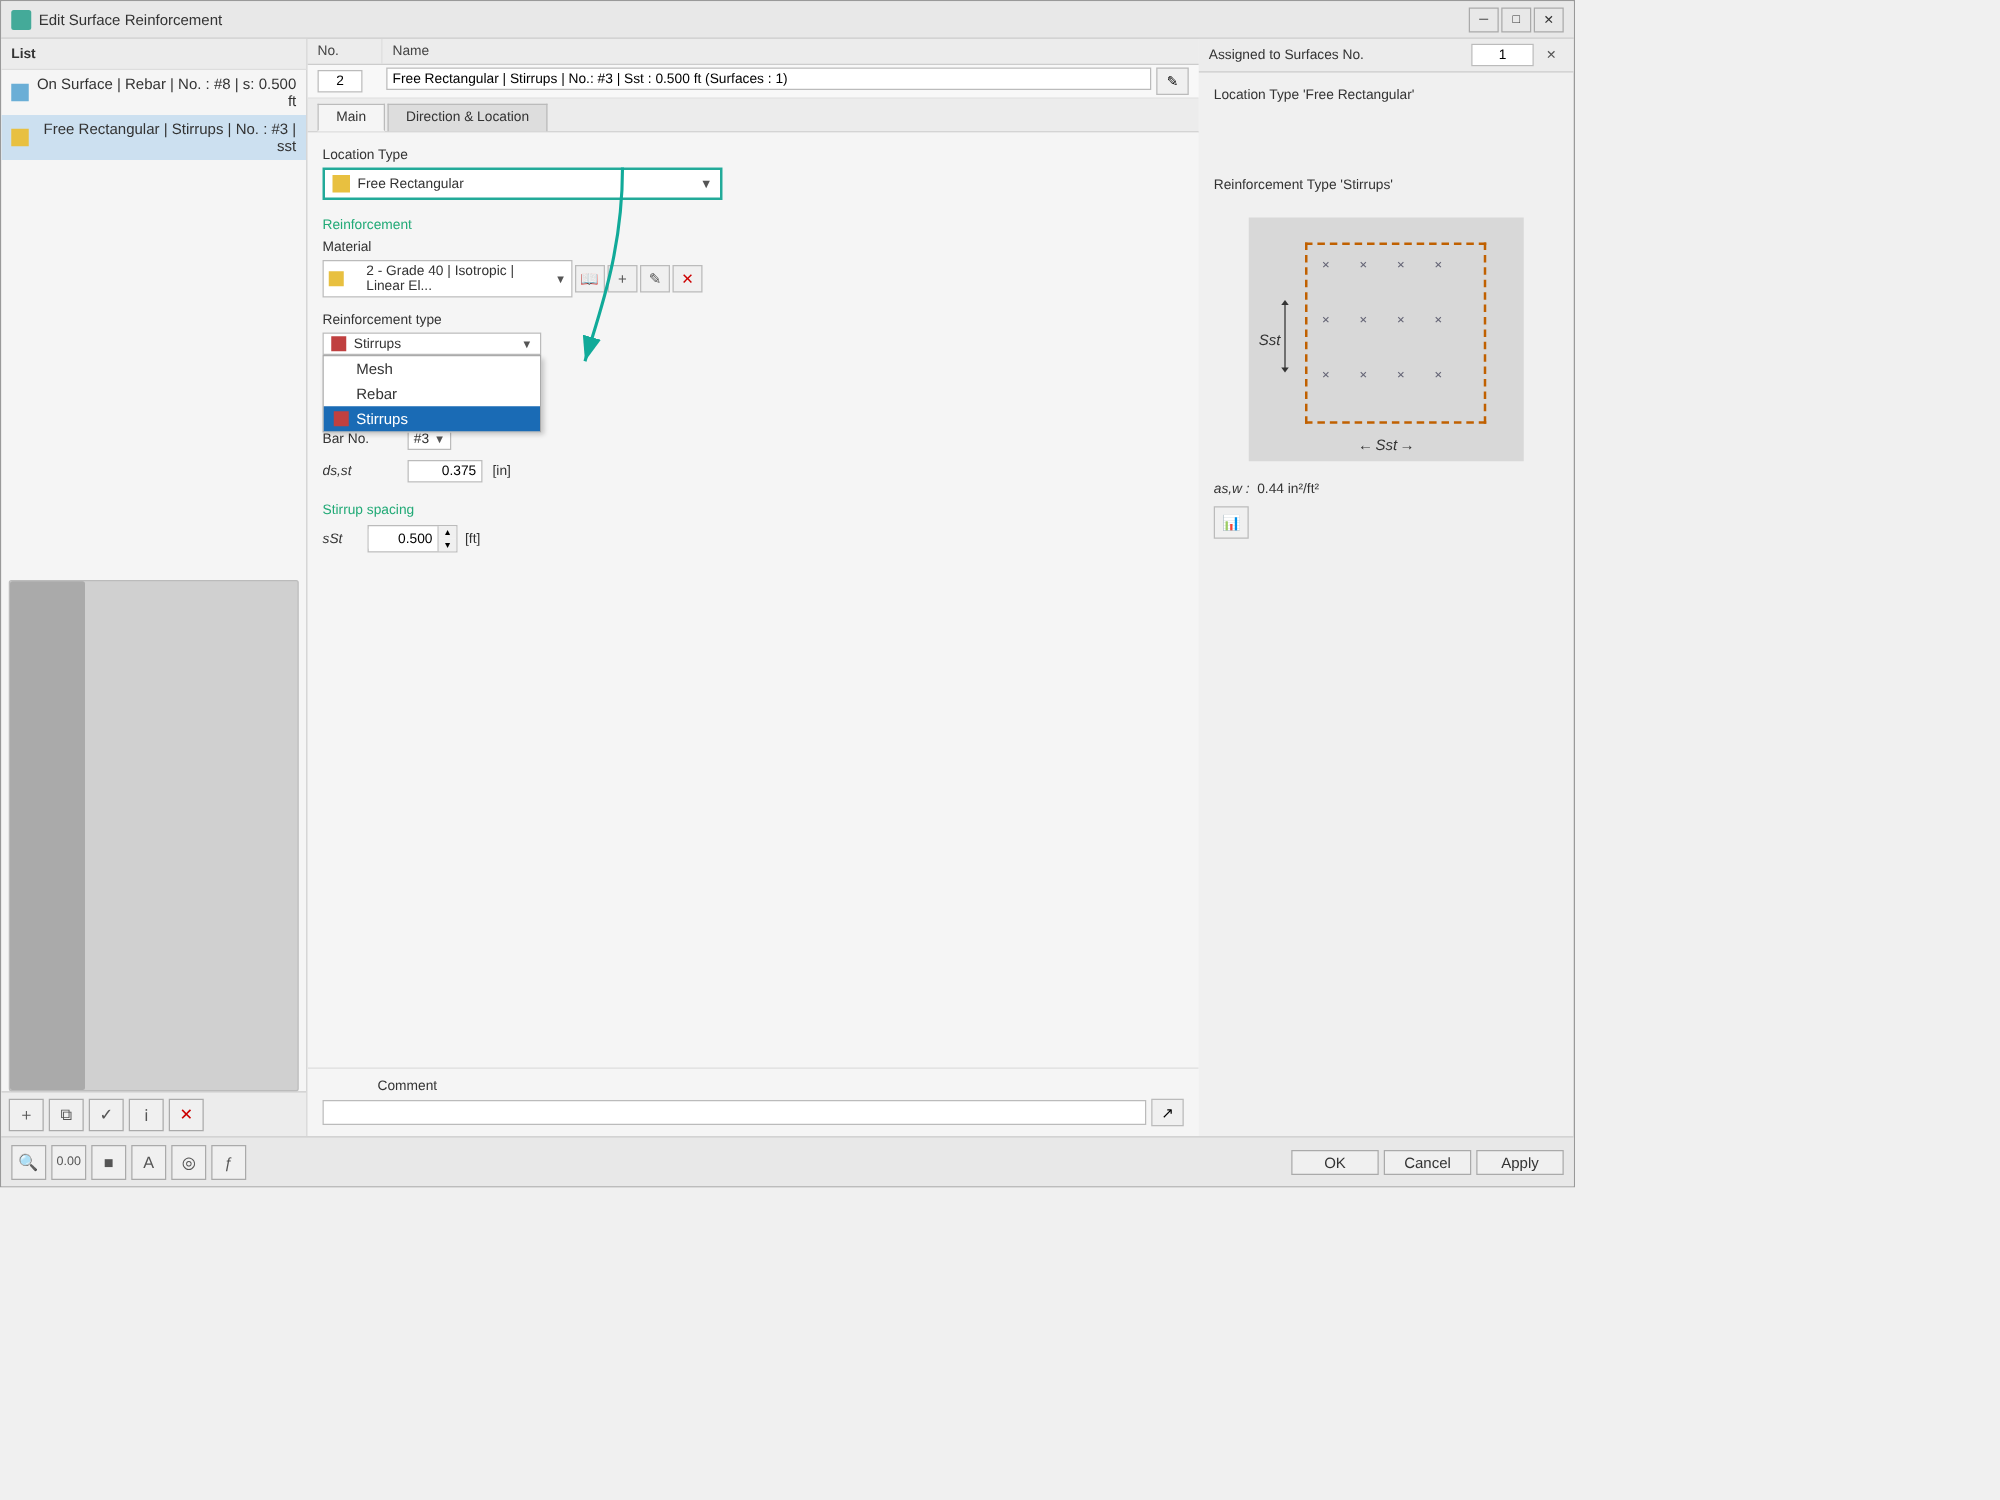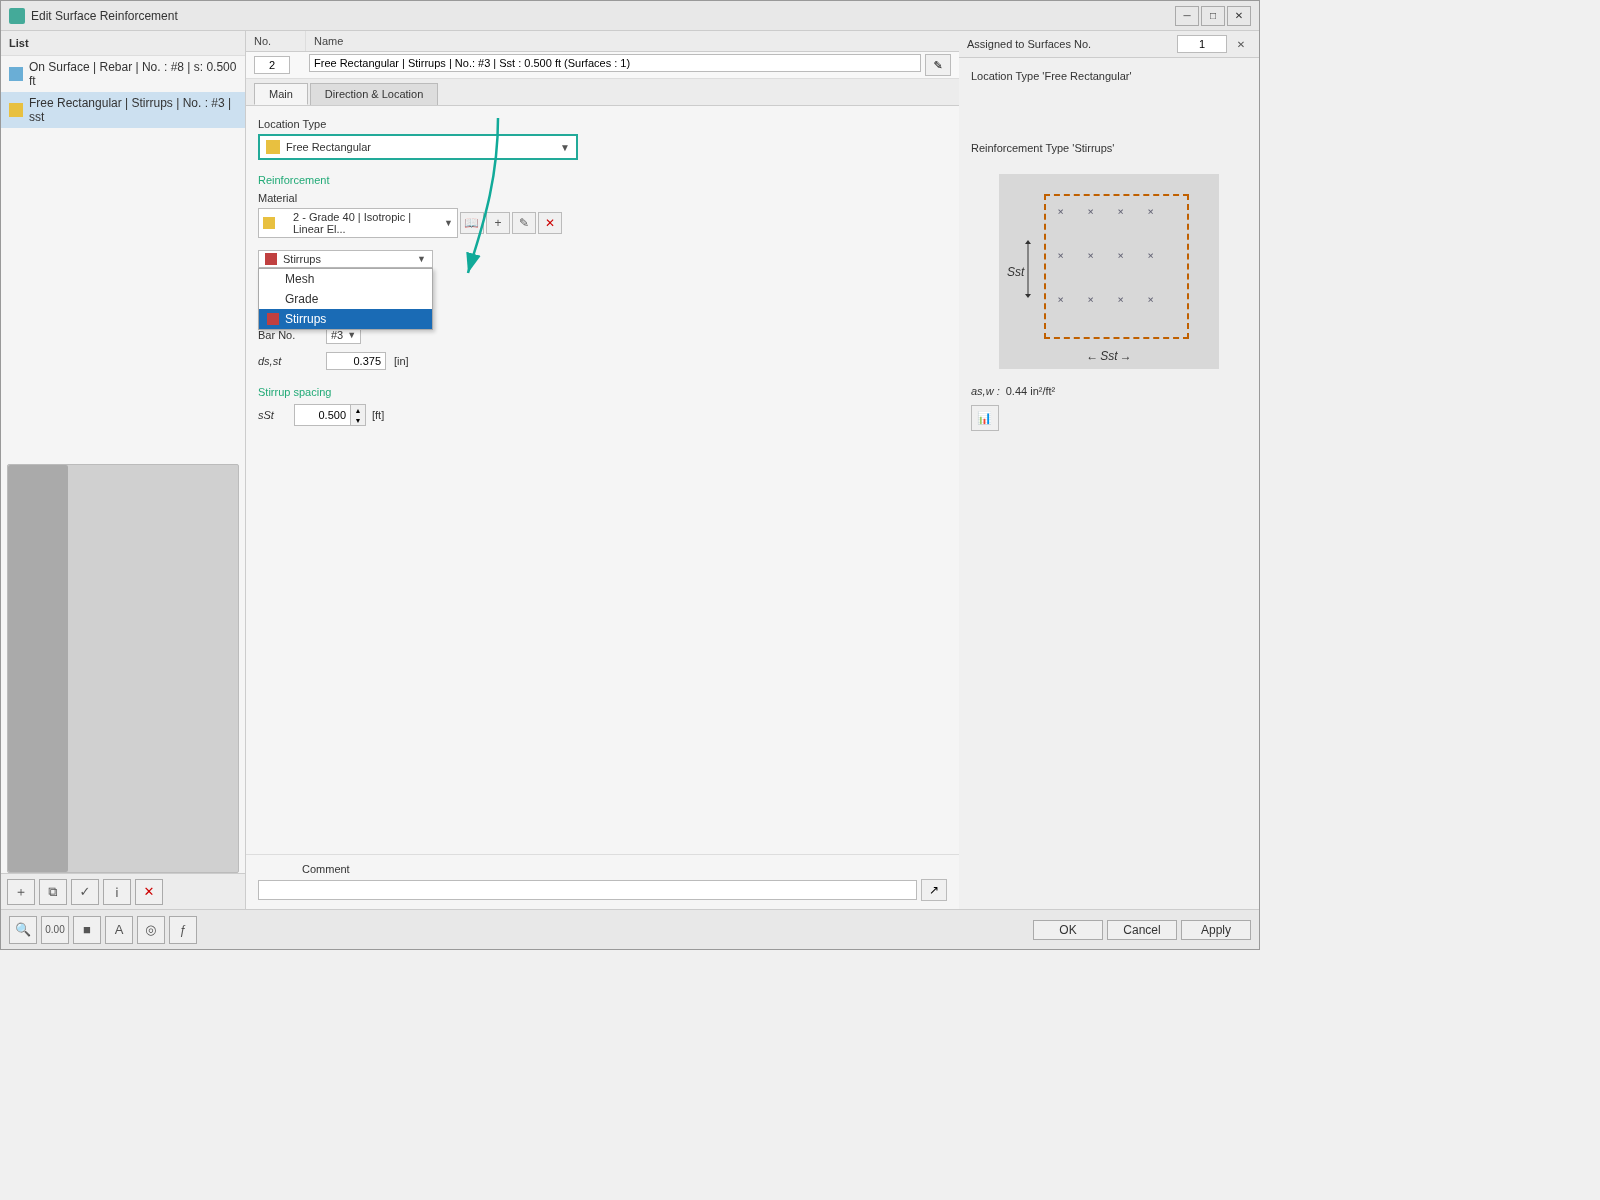--- a/index.html
+++ b/index.html
@@ -11,21 +11,21 @@
     .title-bar-icon { width: 16px; height: 16px; margin-right: 6px; background: #4a9; border-radius: 2px; flex-shrink: 0; }
     .title-bar-text { flex: 1; font-size: 12px; color: #333; }
     .title-bar-controls { display: flex; gap: 2px; }
     .title-bar-btn { width: 24px; height: 20px; background: #e8e8e8; border: 1px solid #aaa; display: flex; align-items: center; justify-content: center; cursor: pointer; font-size: 10px; color: #333; }
     
     .main-content { display: flex; flex: 1; overflow: hidden; }
     
     
     .left-panel { width: 245px; background: #f5f5f5; border-right: 1px solid #ccc; display: flex; flex-direction: column; flex-shrink: 0; }
     .left-panel-header { padding: 6px 8px; font-weight: bold; font-size: 11px; color: #333; border-bottom: 1px solid #ddd; background: #ececec; }
-    .list-items { flex: 1; overflow-y: auto; }
+    .list-items { flex: 1; overflow-y: auto; text-align: right; }
     .list-item { padding: 4px 8px; display: flex; align-items: center; gap: 6px; cursor: pointer; min-height: 28px; font-size: 11px; color: #333; }
     .list-item.selected { background: #cce0f0; }
     .list-item-icon { width: 14px; height: 14px; flex-shrink: 0; }
     .item-icon-blue { background: #6aaed6; }
     .item-icon-yellow { background: #e8c040; }
     .left-panel-toolbar { height: 36px; border-top: 1px solid #ccc; display: flex; align-items: center; padding: 4px 6px; gap: 4px; background: #ececec; }
     .toolbar-btn { width: 28px; height: 26px; background: #f0f0f0; border: 1px solid #aaa; display: flex; align-items: center; justify-content: center; cursor: pointer; font-size: 13px; color: #555; }
     .toolbar-btn.red { color: #c00; }
     .scroll-track { flex: 1; height: 10px; background: #d0d0d0; margin: 0 6px; border: 1px solid #bbb; border-radius: 2px; position: relative; }
     .scroll-thumb { width: 60px; height: 100%; background: #aaa; border-radius: 2px; }
@@ -150,35 +150,36 @@
               <span style="font-size:11px;color:#333;flex:1;">2 - Grade 40 | Isotropic | Linear El...</span>
               <span style="font-size:9px;color:#555;">▼</span>
             </div>
             <div class="material-btn" style="font-size:12px;">📖</div>
             <div class="material-btn">+</div>
             <div class="material-btn">✎</div>
             <div class="material-btn" style="color:#c00;">✕</div>
           </div>
           
           
+          <div style="font-size:11px;color:#333;margin-bottom:4px;">Reinforcement type</div>
           <div style="position:relative;display:inline-block;">
             <div style="display:flex;align-items:center;border:1px solid #bbb;background:white;padding:2px 6px;cursor:pointer;width:175px;">
               <div style="width:12px;height:12px;background:#c04040;margin-right:6px;flex-shrink:0;"></div>
               <span style="font-size:11px;color:#333;flex:1;">Stirrups</span>
               <span style="font-size:9px;color:#555;">▼</span>
             </div>
             
             <div style="position:absolute;top:100%;left:0;width:175px;background:white;border:1px solid #aaa;z-index:100;box-shadow:2px 2px 4px rgba(0,0,0,0.2);">
               <div style="padding:3px 8px;display:flex;align-items:center;gap:6px;cursor:pointer;font-size:11px;color:#333;">
                 <div style="width:12px;height:12px;"></div>
                 <span>Mesh</span>
               </div>
               <div style="padding:3px 8px;display:flex;align-items:center;gap:6px;cursor:pointer;font-size:11px;color:#333;">
                 <div style="width:12px;height:12px;"></div>
-                <span>Grade</span>
+                <span>Rebar</span>
               </div>
               <div style="padding:3px 8px;display:flex;align-items:center;gap:6px;cursor:pointer;font-size:11px;color:white;background:#1a6bb5;">
                 <div style="width:12px;height:12px;background:#c04040;"></div>
                 <span>Stirrups</span>
               </div>
             </div>
           </div>
           
           
           <div style="position:relative;height:0;">

